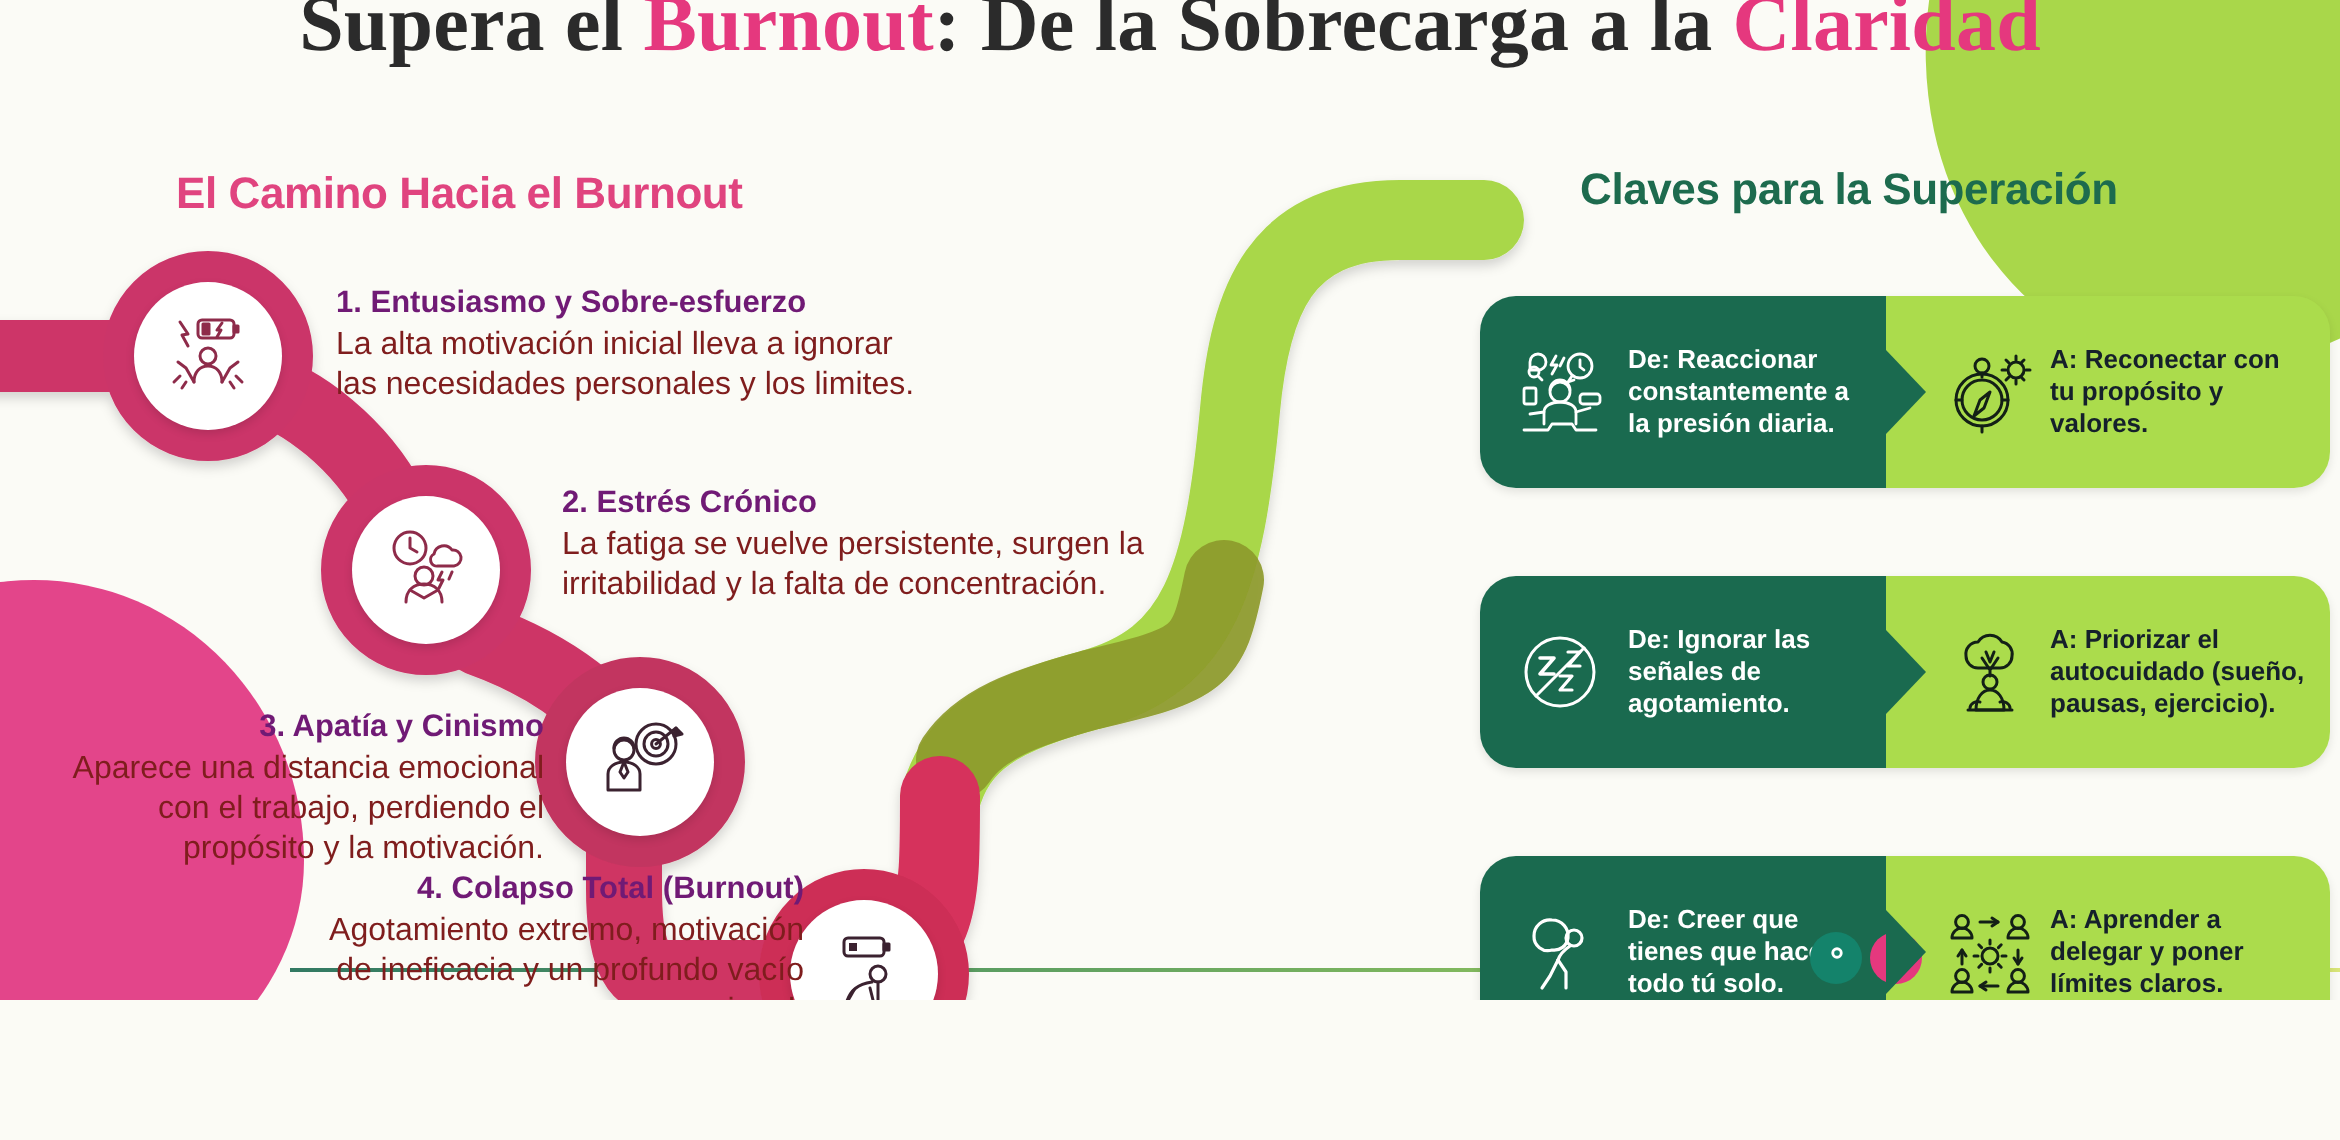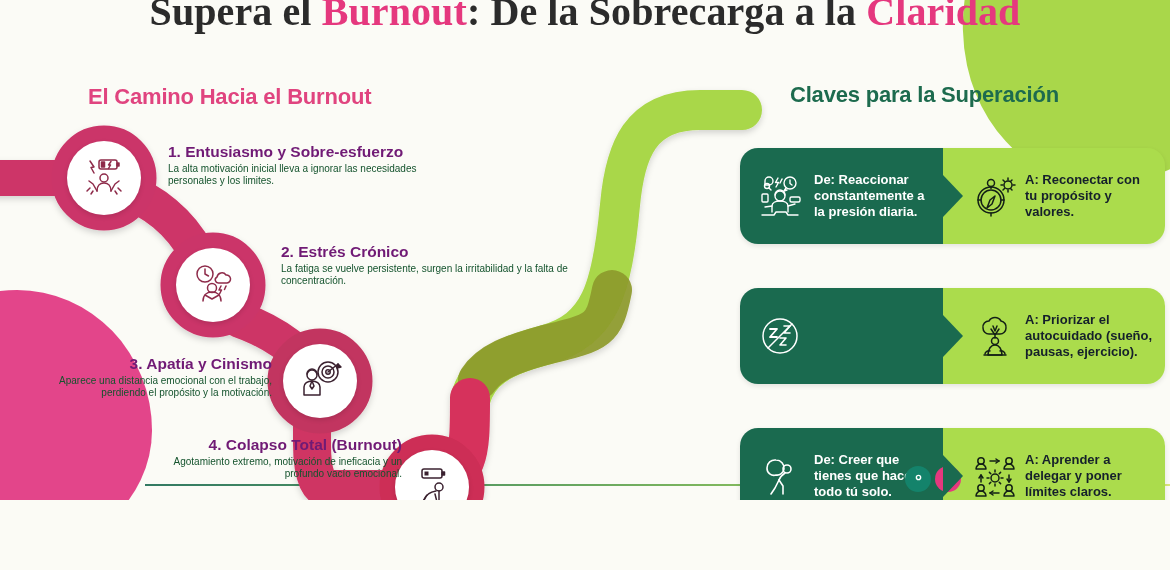--- a/index.html
+++ b/index.html
@@ -47,21 +47,21 @@
   #head-right{left:790px;top:82px;color:#1d6b4e;}
 
   
   .node{position:absolute;width:74px;height:74px;border-radius:50%;
         background:#fff;box-shadow:0 2px 5px rgba(0,0,0,.13);
         display:flex;align-items:center;justify-content:center;}
   .node svg{width:48px;height:48px;}
 
   .stage-text{position:absolute;}
   .stage-title{font-size:15.5px;font-weight:700;color:#701a75;margin:0 0 2px 0;line-height:1.15;}
-  .stage-desc{font-size:10px;color:#14532d;line-height:1.26;font-weight:500;}
+  .stage-desc{font-size:16px;color:#7f1d1d;line-height:1.26;font-weight:500;}
   .ta-left{text-align:left;}
   .ta-right{text-align:right;}
 
   
   .kcard{position:absolute;left:740px;width:425px;height:96px;
          border-radius:18px;overflow:hidden;display:flex;
          box-shadow:0 2px 5px rgba(0,0,0,.10);}
   .kcard .side{display:flex;align-items:center;box-sizing:border-box;position:relative;}
   .kcard .from{width:203px;background:#1a6a4f;padding:0 10px 0 14px;gap:8px;}
   .kcard .to{flex:1;background:#abdc4c;padding:0 10px 0 26px;gap:4px;}
@@ -260,20 +260,21 @@
     <div class="side from">
       <span class="kicon">
         <svg viewBox="0 0 48 48" fill="none" stroke="#ffffff" stroke-width="1.5" stroke-linecap="round" stroke-linejoin="round">
           <circle cx="24" cy="24" r="17"></circle>
           <path d="M12 36 L36 12"></path>
           <path d="M14 17 h7 l-7 8 h7" stroke-width="1.8"></path>
           <path d="M24 26 h6 l-6 7 h6" stroke-width="1.6"></path>
           <path d="M28 14 h6 l-6 7 h6" stroke-width="1.6"></path>
         </svg>
       </span>
+      <span class="ktext"><b>De:</b> <span>Ignorar las señales de agotamiento.</span></span>
     </div>
     <div class="arrow"></div>
     <div class="side to">
       <span class="kicon">
         <svg viewBox="0 0 48 48" fill="none" stroke="#132016" stroke-width="1.5" stroke-linecap="round" stroke-linejoin="round">
           <path d="M12 16 a6 6 0 0 1 6-7 a7 7 0 0 1 12 0 a6 6 0 0 1 5 7 a6 6 0 0 1 -6 6 h-11 a6 6 0 0 1 -6-6z"></path>
           <path d="M24 22 v4 M20 17 l4 6 4-6 M22 14 l2 5 2-5"></path>
           <circle cx="24" cy="29" r="3.5"></circle>
           <path d="M17 43 c0-6 3-10 7-10 s7 4 7 10z"></path>
           <path d="M14 42 c0-2 3-4 5-3 M34 42 c0-2-3-4-5-3"></path>

